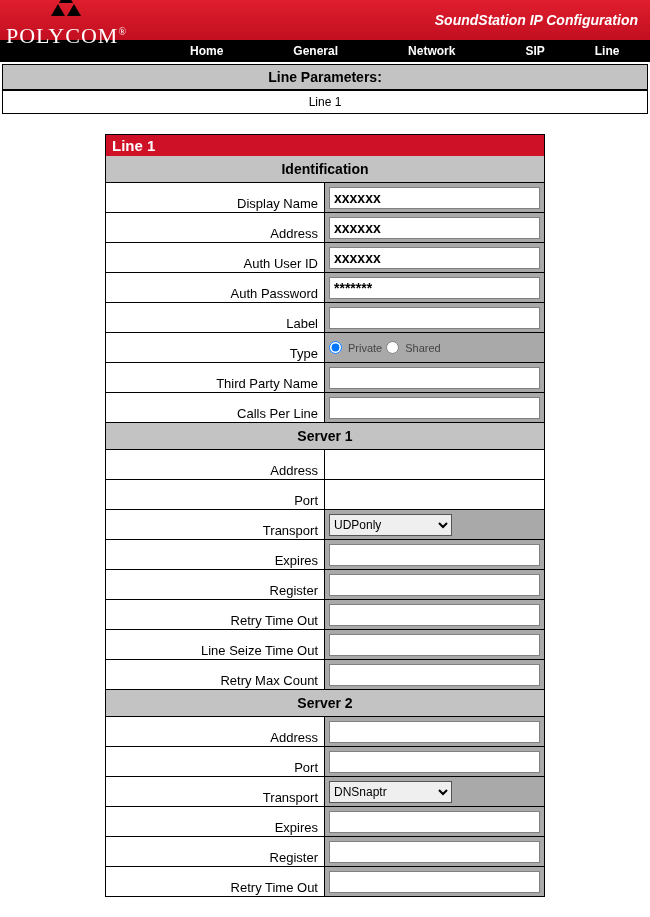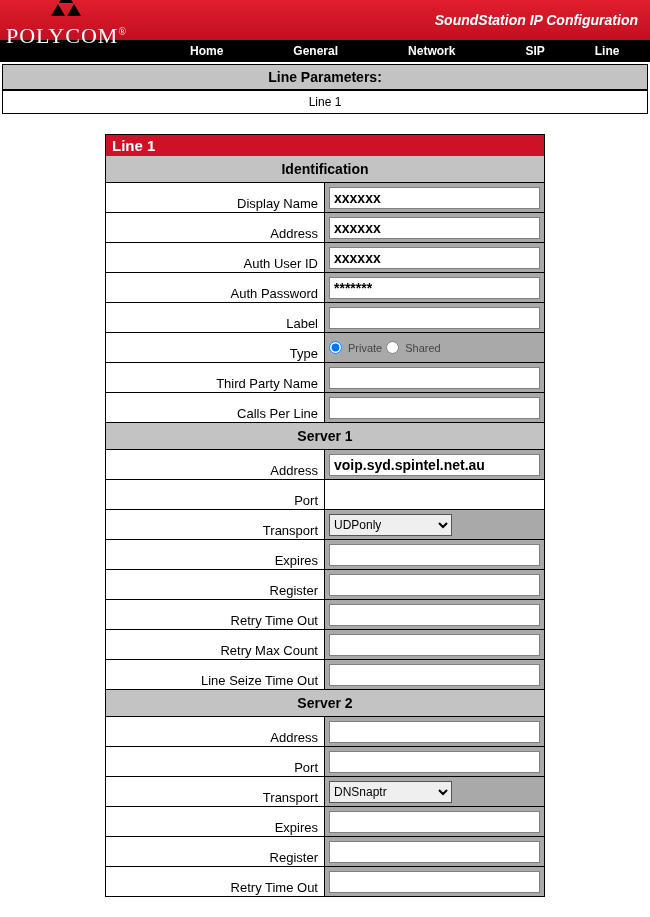--- a/index.html
+++ b/index.html
@@ -246,23 +246,20 @@
       <div class="lbl">Calls Per Line</div>
       <div class="val gray">
           <input type="text" value="" style="">
         </div>
     </div>
 
     <div class="section-head">Server 1</div>
 
     <div class="row">
       <div class="lbl">Address</div>
-      <div class="val gray">
-          <input type="text" value="voip.syd.spintel.net.au" style="">
-        </div>
     </div>
     <div class="row">
       <div class="lbl">Port</div>
     </div>
     <div class="row">
       <div class="lbl">Transport</div>
       <div class="val gray">
         <select>
           <option>UDPonly</option>
         </select>
@@ -280,27 +277,27 @@
           <input type="text" value="" style="">
         </div>
     </div>
     <div class="row">
       <div class="lbl">Retry Time Out</div>
       <div class="val gray">
           <input type="text" value="" style="">
         </div>
     </div>
     <div class="row">
+      <div class="lbl">Line Seize Time Out</div>
+      <div class="val gray">
+          <input type="text" value="" style="">
+        </div>
+    </div>
+    <div class="row">
       <div class="lbl">Retry Max Count</div>
-      <div class="val gray">
-          <input type="text" value="" style="">
-        </div>
-    </div>
-    <div class="row">
-      <div class="lbl">Line Seize Time Out</div>
       <div class="val gray">
           <input type="text" value="" style="">
         </div>
     </div>
 
     <div class="section-head">Server 2</div>
 
     <div class="row">
       <div class="lbl">Address</div>
       <div class="val gray">

